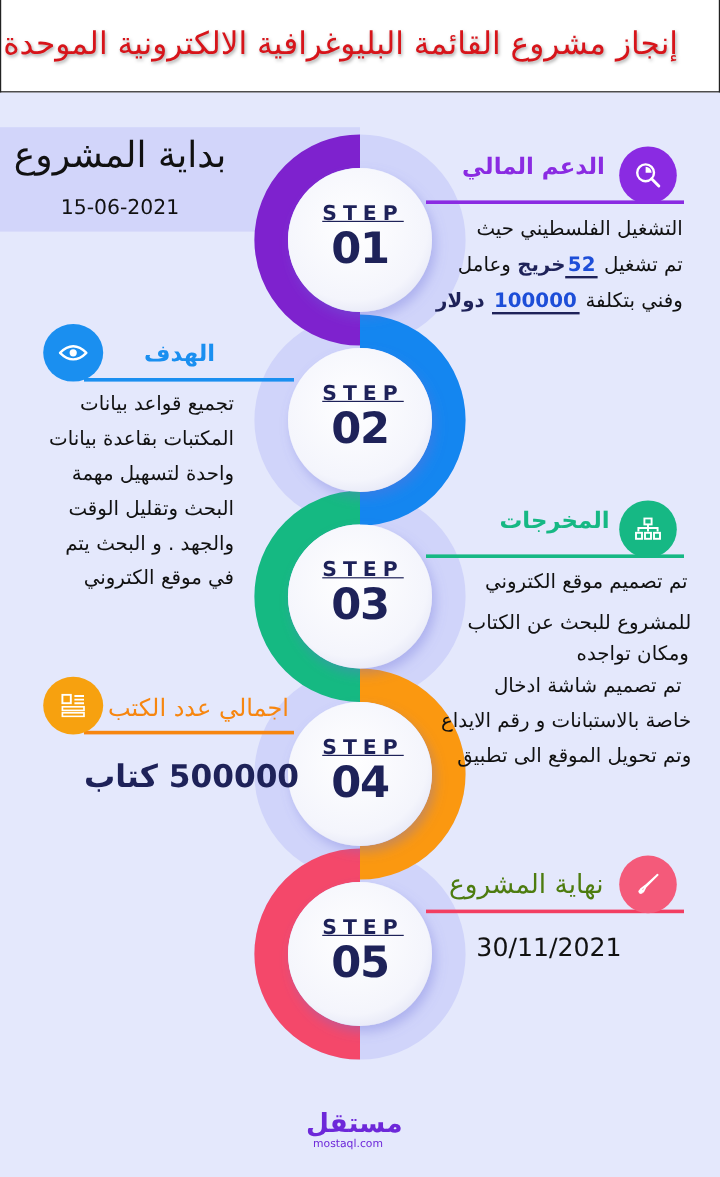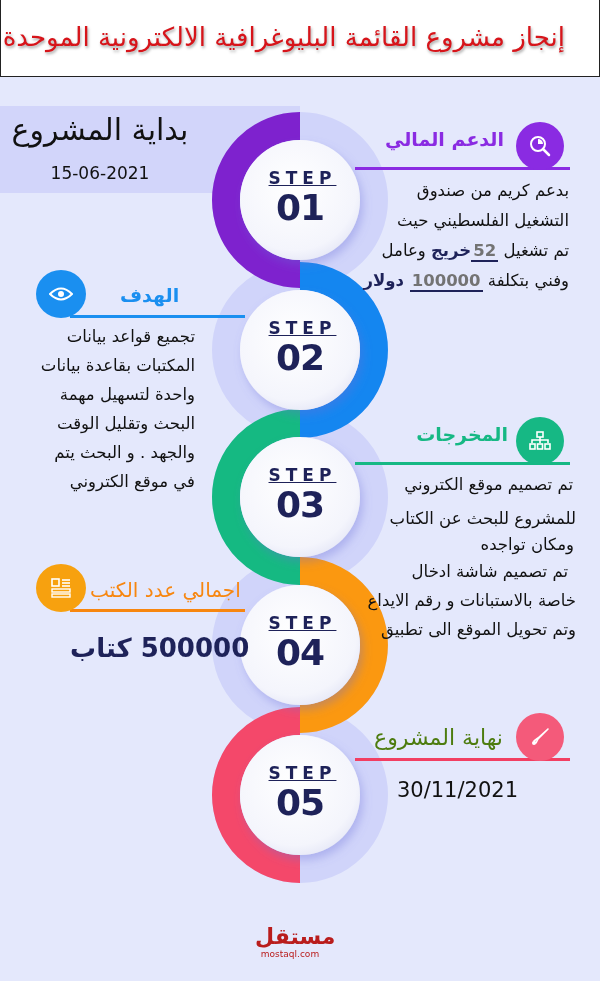--- a/index.html
+++ b/index.html
@@ -8,24 +8,24 @@
   .header-title { position:absolute; right:34px; top:22px; font-size:26px; color:#d7141a; direction:rtl; text-shadow:1px 2px 3px rgba(0,0,0,0.35); white-space:nowrap; letter-spacing:-0.5px; }
   .start-band { position:absolute; left:0; top:106px; width:300px; height:87px; background:#d2d5fa; }
   .start-title { position:absolute; left:0; top:112px; width:200px; text-align:center; font-size:30px; color:#111; direction:rtl; }
   .start-date { position:absolute; left:0; top:163px; width:200px; text-align:center; font-size:17px; color:#111; }
   svg.rings { position:absolute; left:0; top:0; }
   .step-label { position:absolute; width:120px; text-align:center; font-family:"DejaVu Sans", sans-serif; font-weight:bold; color:#1e2259; }
   .step-word { font-size:17px; letter-spacing:5px; padding-left:5px;text-decoration:underline; }
   .step-num { font-size:36px; line-height:40px; letter-spacing:-1px;text-align:center; }
   .section-title { position:absolute; font-size:19px; font-weight:bold; direction:rtl; white-space:nowrap; }
   .body-text { position:absolute; direction:rtl; font-size:16.5px; color:#111; line-height:30px; text-align:right; white-space:nowrap; }
-  .hl { font-weight:bold; color:#737373; border-bottom:2px solid #1e2259; padding:0 2px; }
+  .hl { font-weight:bold; color:#1d4ed8; border-bottom:2px solid #1e2259; padding:0 2px; }
   .icon-badge { position:absolute; width:48px; height:48px; border-radius:50%; display:flex; align-items:center; justify-content:center; }
   .hline { position:absolute; height:3px; }
-  .watermark { position:absolute; left:255px; top:925px; width:70px; text-align:center; color:#b91c1c; }
+  .watermark { position:absolute; left:255px; top:925px; width:70px; text-align:center; color:#6d28d9; }
   .wm-ar { font-size:22px; font-weight:bold; line-height:24px; }
   .wm-en { font-size:9px; }
 </style>
 </head>
 <body>
 
 <div class="header">
   <div class="header-title">إنجاز مشروع القائمة البليوغرافية الالكترونية الموحدة</div>
 </div>
 
@@ -94,21 +94,20 @@
 <div class="hline" style="left:355px; top:167px; width:215px; background:#8a2be2;"></div>
 <div class="icon-badge" style="left:516px; top:122px; background:#8a2be2;">
   <svg width="24" height="24" viewBox="0 0 24 24">
     <circle cx="10" cy="10" r="7" fill="none" stroke="#fff" stroke-width="2"></circle>
     <path d="M10 10 L10 5 A5 5 0 0 1 15 10 Z" fill="#fff"></path>
     <line x1="15" y1="15" x2="21" y2="21" stroke="#fff" stroke-width="2.5" stroke-linecap="round"></line>
   </svg>
 </div>
 <div class="section-title" style="right:96px; top:128px; color:#8a2be2;">الدعم المالي</div>
 <div class="body-text" style="right:31px; top:176px;">
-  <div>بدعم كريم من صندوق</div>
   <div>التشغيل  الفلسطيني حيث</div>
   <div><span>تم تشغيل </span><span class="hl">52</span><span style="font-weight:bold;color:#1e2259;">خريج</span><span> وعامل</span></div>
   <div><span>وفني بتكلفة </span><span class="hl">100000</span><span style="font-weight:bold;color:#1e2259;"> دولار</span></div>
 </div>
 
 <div class="hline" style="left:70px; top:315px; width:175px; background:#1a8ff0;"></div>
 <div class="icon-badge" style="left:36px; top:270px; width:50px; background:#1a8ff0;">
   <svg width="24" height="16" viewBox="0 0 24 16">
     <path d="M1 8 Q12 -3 23 8 Q12 19 1 8 Z" fill="none" stroke="#fff" stroke-width="2"></path>
     <circle cx="12" cy="8" r="3" fill="#fff"></circle>

